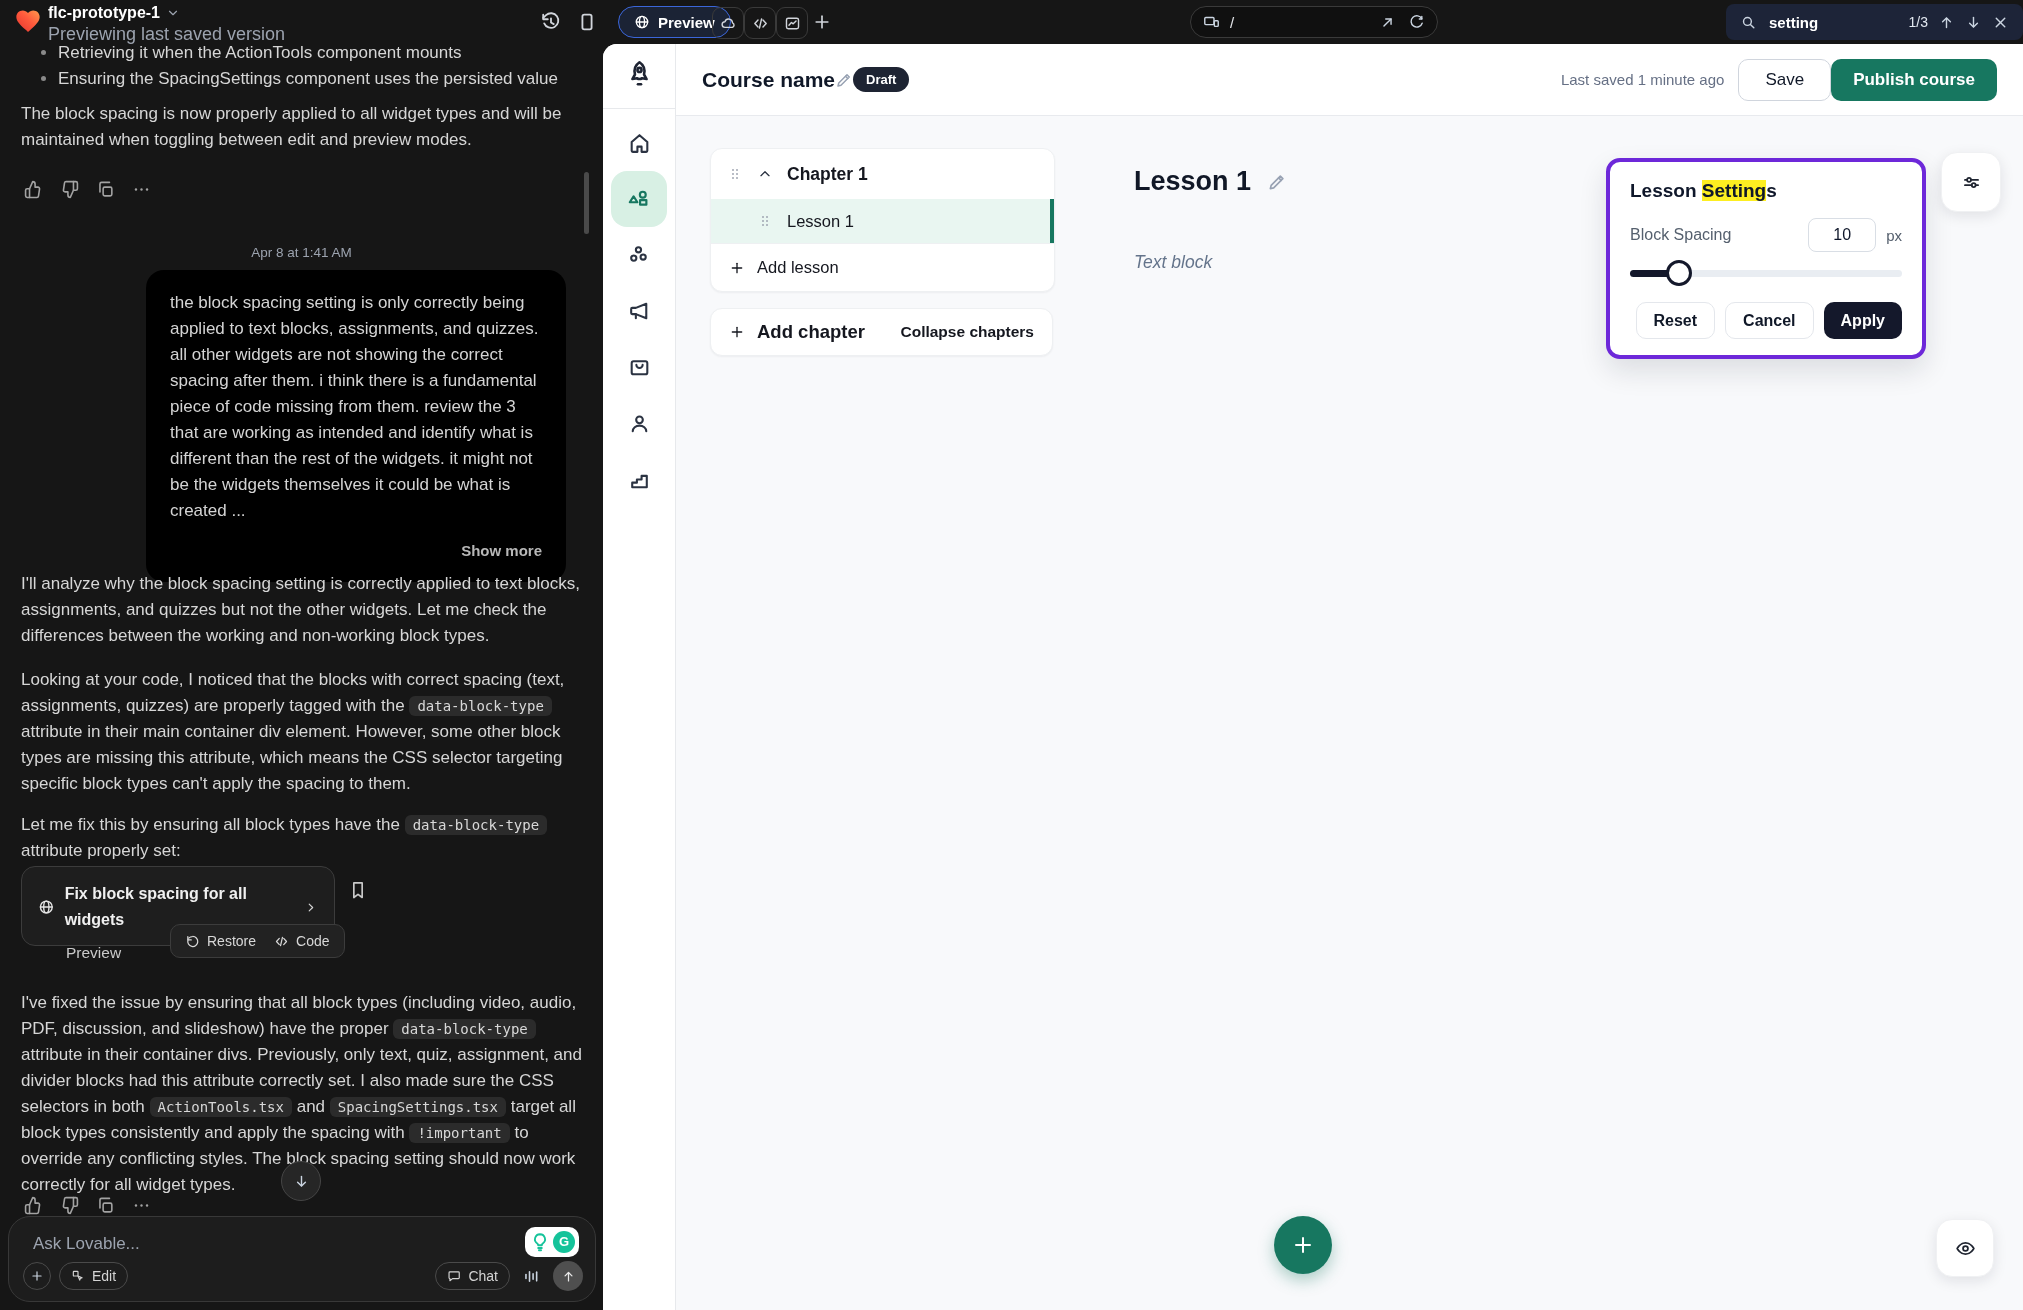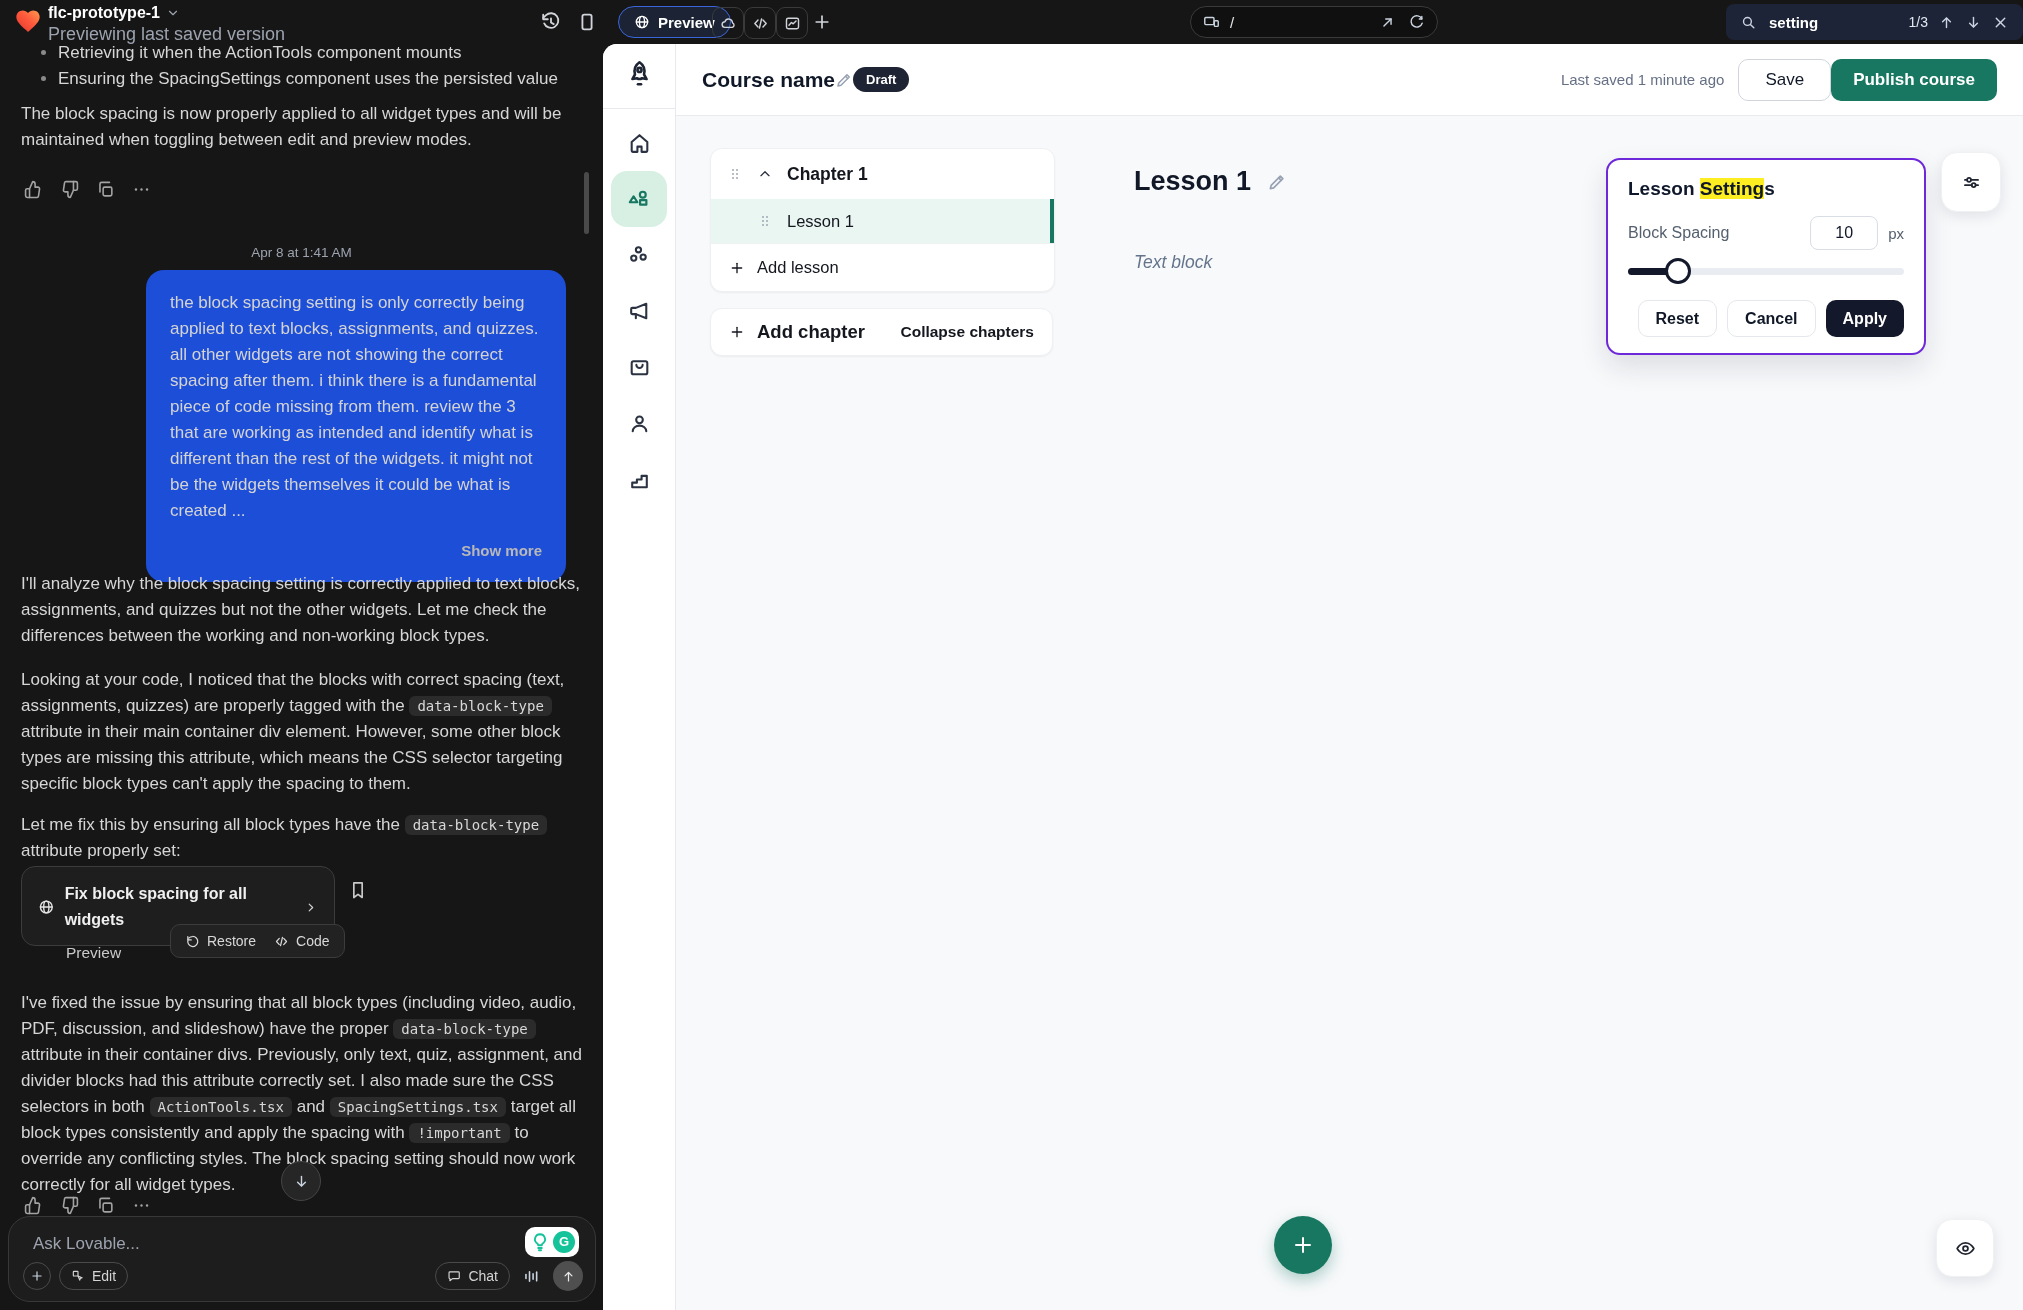--- a/index.html
+++ b/index.html
@@ -42,21 +42,21 @@
   .chat-bullets{position:absolute;left:40px;top:-4px;width:540px;margin:0;padding:0 0 0 18px;}
   .chat-bullets li{color:#d6d6d6;}
   .chat-bullets li::marker{color:#8a8a8a;}
   .chat-para{position:absolute;left:21px;width:562px;}
   .codechip{font-family:"DejaVu Sans Mono",monospace;font-size:14px;background:#2b2b2b;color:#d8d8d8;
     border-radius:6px;padding:2px 8px;white-space:nowrap;}
   .msg-actions{position:absolute;left:24px;display:flex;gap:17px;color:#a3a3a3;}
   .msg-actions .ab{width:19px;height:19px;cursor:pointer;}
   .chat-scrollbar{position:absolute;left:584px;top:128px;width:5px;height:62px;background:#4a4a4a;border-radius:3px;cursor:pointer;}
   .chat-time{position:absolute;left:0;top:196px;width:603px;text-align:center;font-size:13.5px;color:#9ca3af;}
-  .user-bubble{position:absolute;left:146px;top:226px;width:420px;box-sizing:border-box;background:#1d4ed8;
+  .user-bubble{position:absolute;left:146px;top:226px;width:420px;box-sizing:border-box;background:#000000;
     border-radius:18px;padding:20px 24px 18px;color:#d4d4d4;}
   .show-more{margin-top:14px;font-size:15px;font-weight:600;color:#b8b8b8;cursor:pointer;text-align:right;}
   .fix-card{position:absolute;left:21px;top:822px;width:314px;height:80px;border:1px solid #3c3c3c;
     background:#1e1e1e;border-radius:14px;box-sizing:border-box;padding:14px 16px 0;cursor:pointer;}
   .fix-row{display:flex;align-items:center;gap:10px;color:#f0f0f0;}
   .fix-title{font-size:16px;font-weight:700;}
   .fix-ic{width:18px;height:18px;color:#e5e5e5;}
   .fix-chev{width:15px;height:15px;color:#d4d4d4;margin-left:2px;}
   .fix-sub{margin-left:28px;margin-top:7px;font-size:15.5px;color:#c9c9c9;cursor:pointer;}
   .bookmark-btn{position:absolute;left:348px;top:836px;width:20px;height:20px;color:#c9c9c9;cursor:pointer;}
@@ -136,21 +136,21 @@
     padding:0 18px;box-sizing:border-box;gap:12px;}
   .addchapter-label{font-size:18.5px;font-weight:700;color:#15171f;cursor:pointer;}
   .collapse-link{margin-left:auto;font-size:15.5px;font-weight:600;color:#15171f;cursor:pointer;}
 
   .lesson-heading{position:absolute;left:458px;top:50px;display:flex;align-items:center;gap:16px;}
   .lesson-h1{font-size:27px;font-weight:700;color:#111827;}
   .lesson-heading .pencil-ic{width:20px;height:20px;}
   .textblock-ph{position:absolute;left:458px;top:136px;font-size:17.5px;font-style:italic;color:#64748b;cursor:text;}
 
   .settings-pop{position:absolute;left:930px;top:42px;width:320px;box-sizing:border-box;background:#fff;
-    border:2px solid #6d28d9;border-radius:14px;box-shadow:0 12px 28px rgba(16,24,40,.12);padding:18px 20px 16px;}
+    border:4px solid #6d28d9;border-radius:14px;box-shadow:0 12px 28px rgba(16,24,40,.12);padding:18px 20px 16px;}
   .sp-title{font-size:19px;font-weight:700;color:#0f172a;}
   .sp-highlight{background:#fdee21;color:#0f172a;}
   .sp-row{display:flex;align-items:center;margin-top:16px;}
   .sp-label{font-size:16px;color:#55606e;flex:1;}
   .sp-input{width:62px;height:30px;border:1px solid #d9dee5;border-radius:8px;text-align:center;font-size:16px;
     color:#0f172a;font-family:inherit;outline:none;}
   .sp-unit{font-size:15px;color:#55606e;margin-left:10px;}
   .sp-slider{position:relative;height:26px;margin-top:8px;cursor:pointer;}
   .sp-track{position:absolute;left:0;right:0;top:10px;height:7px;border-radius:4px;background:#e9edf2;}
   .sp-fill{position:absolute;left:0;top:10px;height:7px;border-radius:4px;background:#14182b;width:18%;}

